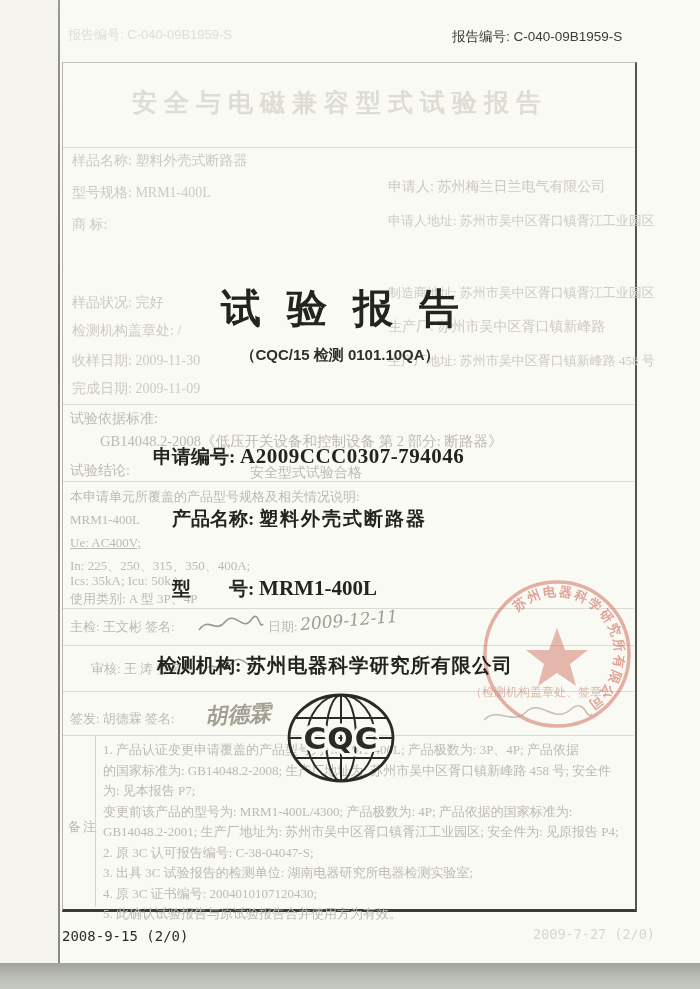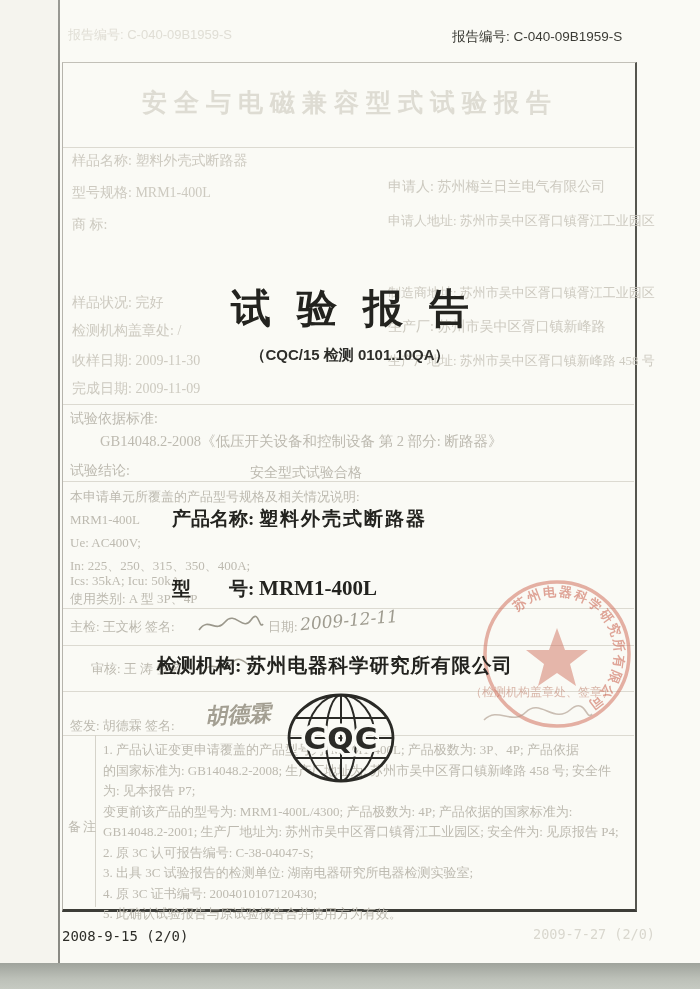--- a/index.html
+++ b/index.html
@@ -34,21 +34,21 @@
     position:absolute;color:#cdcac0;white-space:nowrap;
     font-family:"Liberation Serif","DejaVu Serif",serif;
   }
   .g2{color:#bdbab0;}
   .b{ 
     position:absolute;color:#23231f;white-space:nowrap;
     font-family:"Liberation Serif","DejaVu Serif",serif;
   }
   .sans{font-family:"Liberation Sans","DejaVu Sans",sans-serif;}
   .mono{font-family:"DejaVu Sans Mono","Liberation Mono",monospace;text-align:center;}
-  .center{left:66px;width:568px;text-align:center;}
+  .center{left:56px;width:568px;text-align:center;}
   .hand{
     font-style:italic;color:#a8a59a;
     font-family:"DejaVu Serif","Liberation Serif",serif;
     display:inline-block;
   }
   .bottom-strip{
     position:absolute;left:0;top:963px;width:700px;height:26px;
     background:linear-gradient(180deg,#9fa39c,#bcc0b8 60%,#c6cac2);
   }
   .stamp-svg{position:absolute;left:462px;top:566px;z-index:1;}
@@ -94,38 +94,38 @@
   <div class="g" style="left:388px;top:318px;font-size:14px;">生产厂: 苏州市吴中区胥口镇新峰路</div>
   <div class="g" style="left:388px;top:352px;font-size:13px;">生产厂地址: 苏州市吴中区胥口镇新峰路 458 号</div>
 
   <div class="g g2" style="left:70px;top:410px;font-size:14px;">试验依据标准:</div>
   <div class="g g2" style="left:100px;top:432px;font-size:14.5px;">GB14048.2-2008《低压开关设备和控制设备 第 2 部分: 断路器》</div>
   <div class="g g2" style="left:70px;top:462px;font-size:14px;">试验结论:</div>
   <div class="g g2" style="left:250px;top:464px;font-size:14px;">安全型式试验合格</div>
 
   <div class="g g2" style="left:70px;top:488px;font-size:13px;">本申请单元所覆盖的产品型号规格及相关情况说明:</div>
   <div class="g g2" style="left:70px;top:512px;font-size:13px;">MRM1-400L</div>
-  <div class="g g2" style="left:70px;top:535px;font-size:13px;">Ue: AC400V;</div>
+  <div class="g g2" style="left:70px;top:535px;font-size:13px;text-decoration:underline;">Ue: AC400V;</div>
   <div class="g g2" style="left:70px;top:557px;font-size:13px;">In: 225、250、315、350、400A;</div>
   <div class="g g2" style="left:70px;top:573px;font-size:13px;">Ics: 35kA; Icu: 50kA;</div>
   <div class="g g2" style="left:70px;top:590px;font-size:13px;">使用类别: A 型 3P、4P</div>
 
   <div class="g g2" style="left:70px;top:618px;font-size:13px;">主检: 王文彬  签名:</div>
   <svg class="z2" style="position:absolute;left:195px;top:612px;" width="70" height="26">
     <path d="M4 18 C 14 4, 20 22, 30 10 S 48 20, 56 8 S 64 18, 68 12" stroke="#9b988c" stroke-width="1.6" fill="none"></path>
   </svg>
   <div class="g g2" style="left:268px;top:618px;font-size:13px;">日期:</div>
   <div class="hand" style="position:absolute;left:300px;top:610px;font-size:17px;transform:rotate(-5deg);color:#9e9b8f;">2009-12-11</div>
 
   <div class="g g2" style="left:70px;top:660px;font-size:13px;margin-left:21px;">审核: 王  涛  签名:</div>
   <svg class="z2" style="position:absolute;left:200px;top:655px;" width="60" height="24">
     <path d="M4 16 C 12 4, 22 20, 32 8 S 50 18, 56 10" stroke="#a5a296" stroke-width="1.5" fill="none"></path>
   </svg>
 
-  <div class="g g2" style="left:70px;top:710px;font-size:13px;margin-top:7px;">签发: 胡德霖  签名:</div>
+  <div class="g g2" style="left:70px;top:710px;font-size:13px;">签发: 胡德霖  签名:</div>
   <div class="hand" style="position:absolute;left:205px;top:700px;font-size:22px;transform:rotate(-3deg);color:#a39f92;font-weight:bold;">胡德霖</div>
 
   <svg class="stamp-svg" width="190" height="190" viewBox="0 0 190 190">
     <circle cx="95" cy="88" r="72" fill="none" stroke="rgba(205,100,80,0.50)" stroke-width="3.5"></circle>
     <path id="sealArc" d="M 95 146 A 58 58 0 1 1 95.01 146" fill="none"></path>
     <text font-size="13" fill="rgba(200,92,72,0.55)" font-family="Liberation Serif,serif" font-weight="bold" letter-spacing="2">
       <textPath href="#sealArc" startOffset="38%">苏州电器科学研究所有限公司</textPath>
     </text>
     <polygon points="95,62 103,84 126,84 108,98 114,120 95,107 76,120 82,98 64,84 87,84" fill="rgba(205,100,80,0.45)"></polygon>
   </svg>
@@ -143,20 +143,24 @@
     <div>GB14048.2-2001; 生产厂地址为: 苏州市吴中区胥口镇胥江工业园区; 安全件为: 见原报告 P4;</div>
     <div>2. 原 3C 认可报告编号: C-38-04047-S;</div>
     <div>3. 出具 3C 试验报告的检测单位: 湖南电器研究所电器检测实验室;</div>
     <div>4. 原 3C 证书编号: 2004010107120430;</div>
     <div>5. 此确认试验报告与原试验报告合并使用方为有效。</div>
   </div>
 
   <div class="b center z3" style="top:281px;font-size:40px;font-weight:600;letter-spacing:26px;text-indent:26px;">试验报告</div>
   <div class="b center sans z3" style="top:346px;font-size:15px;font-weight:bold;color:#2e2e2a;">（CQC/15 检测 0101.10QA）</div>
 
+  <div class="b z3" style="left:153px;top:444px;font-size:19px;font-weight:600;">
+    <span>申请编号:</span>
+    <span style="font-size:21px;letter-spacing:0.5px;">A2009CCC0307-794046</span>
+  </div>
 
   <div class="b z3" style="left:172px;top:506px;font-size:19px;font-weight:600;">
     <span>产品名称:</span>
     <span style="letter-spacing:2px;">塑料外壳式断路器</span>
   </div>
 
   <div class="b z3" style="left:172px;top:576px;font-size:19px;font-weight:600;">
     <span>型　　号:</span>
     <span style="font-size:21px;">MRM1-400L</span>
   </div>

